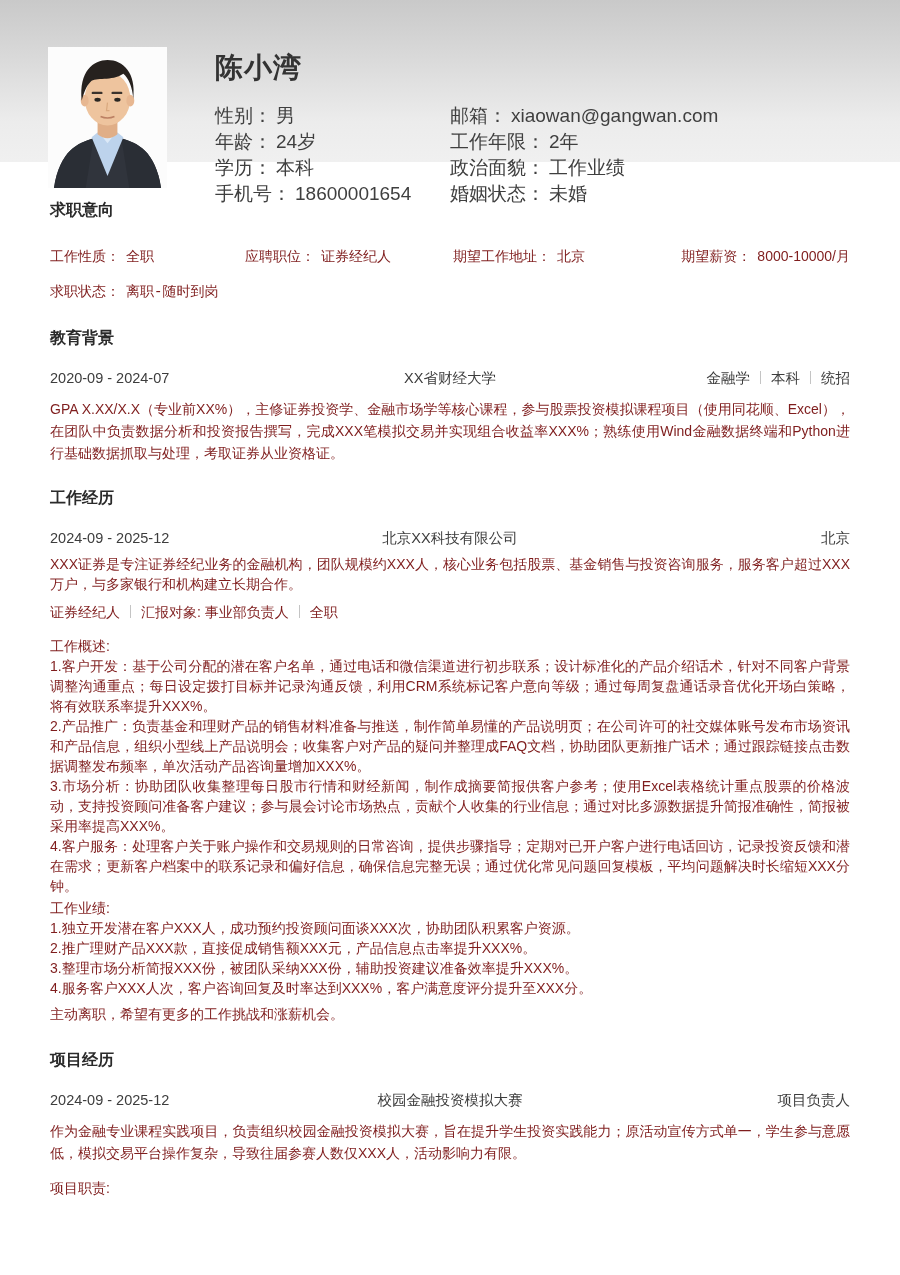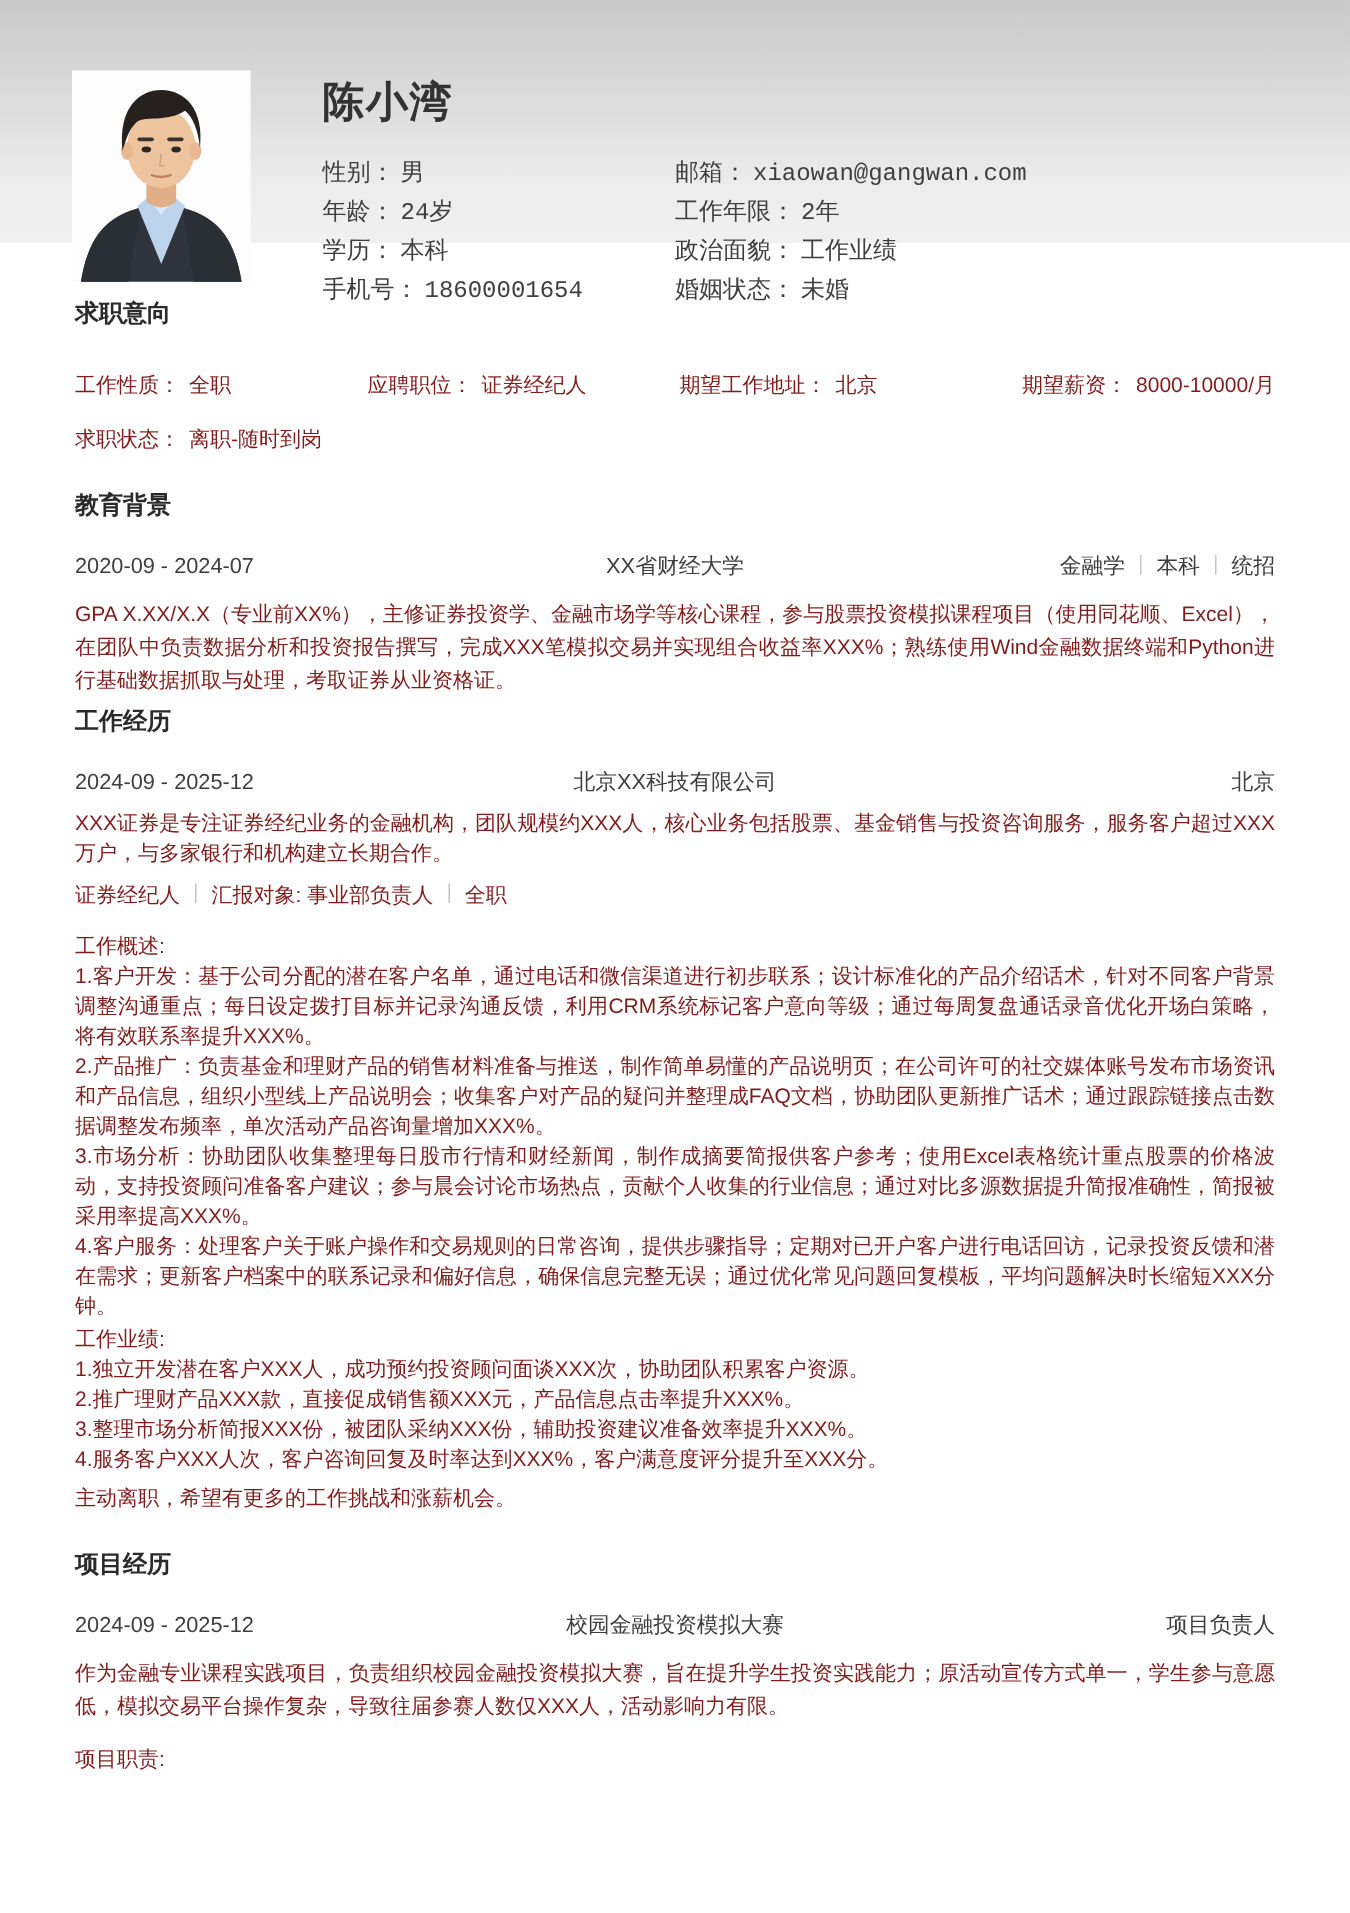--- a/index.html
+++ b/index.html
@@ -23,38 +23,38 @@
   }
   .photo svg { display:block; width:100%; height:100%; }
   .header-right { margin-left:48px; flex:1; }
   .name {
     font-size:28px; font-weight:bold; color:#333333;
     letter-spacing:1px; margin:2px 0 16px;
   }
   .details { display:flex; }
   .details-col { display:flex; flex-direction:column; }
   .details-col.left { width:235px; }
-  .detail-row { height:26px; line-height:26px; font-size:16px; color:#3f3f3f;font-family:Liberation Mono, monospace; }
+  .detail-row { height:26px; line-height:26px; font-size:19px; color:#3f3f3f; }
   .detail-row .lbl { margin-right:4px; }
   
   .content { padding:0 50px; }
   .section-title {
     font-size:16px; font-weight:bold; color:#2a2a2a; line-height:28px;
   }
   .mt-sec1 { margin-top:34px; }
-  .mt-sec2 { margin-top:4px; }
+  .mt-sec2 { margin-top:20px; }
   .mt-sec3 { margin-top:22px; }
   .body-text { font-size:14px; color:#7f1d1d; }
   
   .intent-row1 { display:flex; margin-top:22px; height:20px; line-height:20px; }
   .intent-row1 .it1 { width:195px; }
   .intent-row1 .it2 { width:208px; }
   .intent-row1 .it3 { flex:1; }
   .intent-row1 .it4 { margin-left:auto; text-align:right; white-space:nowrap; }
-  .intent-row2 { margin-top:16px; height:20px; line-height:20px; }
+  .intent-row2 { margin-top:16px; height:20px; line-height:20px;font-family:Liberation Mono, monospace; }
   .pair .lbl { margin-right:6px; }
   
   .meta-row { display:flex; margin-top:16px; height:20px; line-height:20px; font-size:14.5px; }
   .meta-row .m-left { width:27%; text-align:left; }
   .meta-row .m-center { flex:1; text-align:center; }
   .meta-row .m-right { width:27%; text-align:right; white-space:nowrap; }
   
   .para { margin-top:10px; line-height:22px; text-align:justify; }
   .para-tight { margin-top:6px; line-height:20px; text-align:justify; }
   

